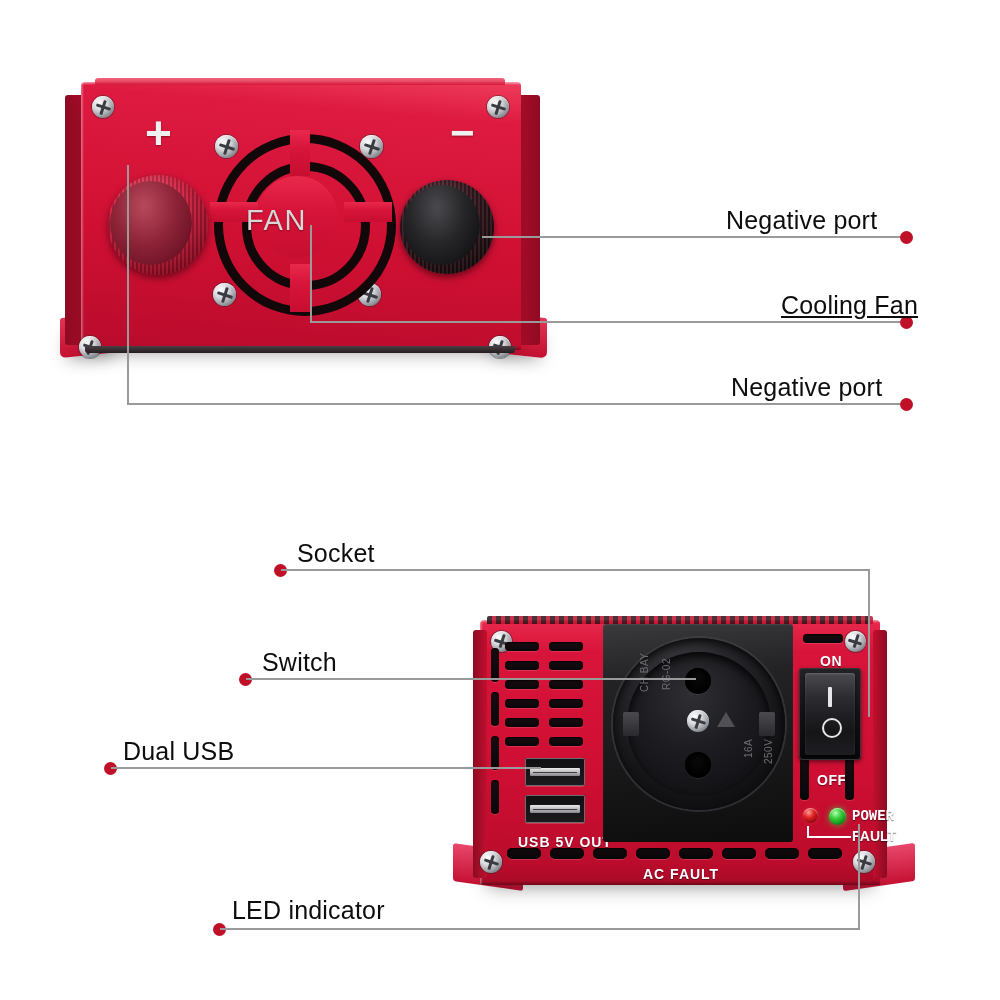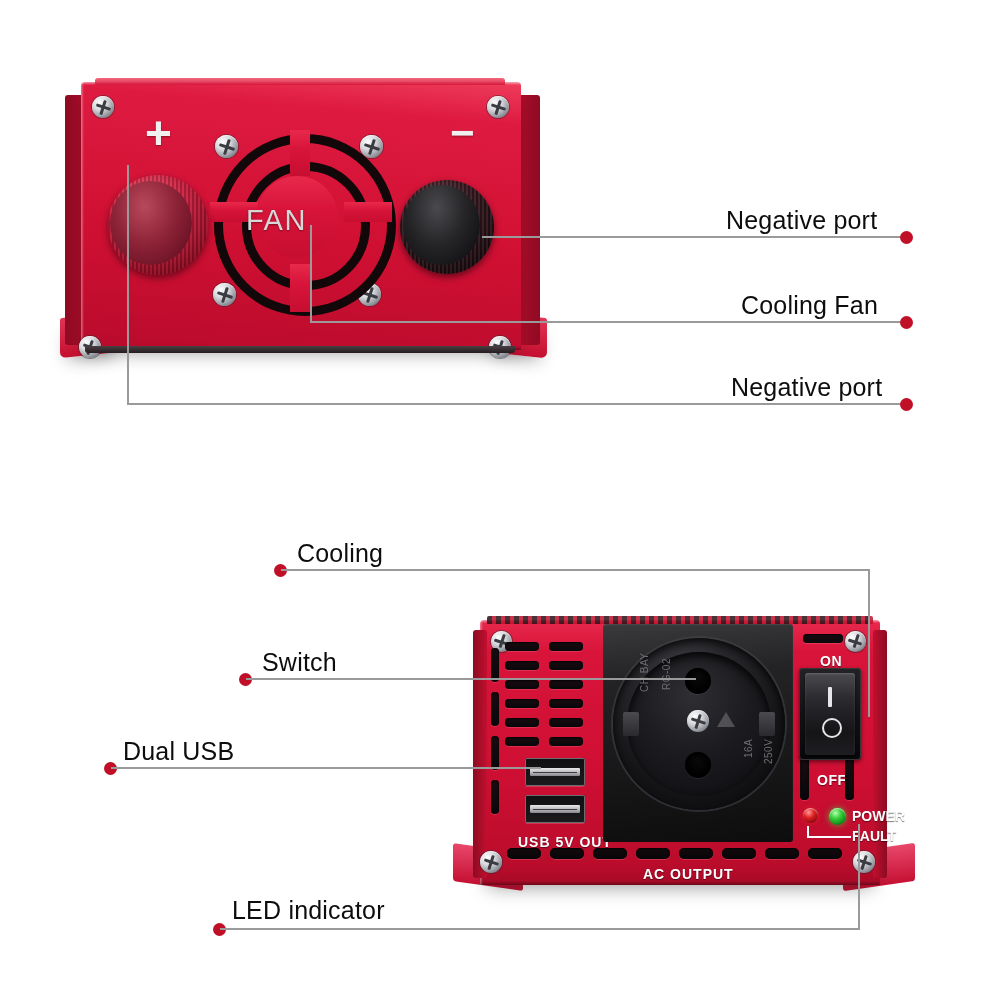--- a/index.html
+++ b/index.html
@@ -201,21 +201,21 @@
   <div class="callout">
     <div class="lead-h" style="left:482px;top:236px;width:424px;"></div>
     <div class="dot" style="left:900px;top:231px;"></div>
     <div class="lbl" style="left:726px;top:208px;">Negative port</div>
   </div>
 
   <div class="callout">
     <div class="lead-v" style="left:310px;top:225px;height:98px;"></div>
     <div class="lead-h" style="left:310px;top:321px;width:596px;"></div>
     <div class="dot" style="left:900px;top:316px;"></div>
-    <div class="lbl" style="left:741px;top:293px;">Cooling Fan</div>
+    <div class="lbl" style="left:781px;top:293px;text-decoration:underline;">Cooling Fan</div>
   </div>
 
   <div class="callout">
     <div class="lead-v" style="left:127px;top:165px;height:240px;"></div>
     <div class="lead-h" style="left:127px;top:403px;width:779px;"></div>
     <div class="dot" style="left:900px;top:398px;"></div>
     <div class="lbl" style="left:731px;top:375px;">Negative port</div>
   </div>
 
   <div class="device" style="left:425px;top:600px;width:510px;height:300px;">
@@ -303,42 +303,42 @@
 
     <div class="rockerHousing" style="left:374px;top:68px;width:62px;height:92px;">
       <div class="rockerKey" style="left:6px;top:5px;width:50px;height:82px;">
         <div class="rockerI" style="left:23px;top:14px;width:4px;height:20px;"></div>
         <div class="rockerO" style="left:17px;top:45px;width:16px;height:16px;"></div>
       </div>
     </div>
 
     <div class="ledLamp ledRed" style="left:378px;top:208px;width:15px;height:15px;"></div>
     <div class="ledLamp ledGreen" style="left:404px;top:208px;width:17px;height:17px;"></div>
-    <div class="faceTxt" style="left:427px;top:208px;font-size:14px;">POWER</div>
+    <div class="faceTxt" style="left:427px;top:208px;font-size:14px;font-family:Liberation Mono, monospace;">POWER</div>
     <div class="faceTxt" style="left:427px;top:228px;font-size:14px;">FAULT</div>
     <div class="ledBracket" style="left:382px;top:226px;width:42px;height:10px;"></div>
 
     <div style="position:absolute;left:82px;top:248px;width:340px;height:12px;">
       <div class="acSlot" style="left:0px;top:0px;width:34px;height:11px;"></div>
       <div class="acSlot" style="left:43px;top:0px;width:34px;height:11px;"></div>
       <div class="acSlot" style="left:86px;top:0px;width:34px;height:11px;"></div>
       <div class="acSlot" style="left:129px;top:0px;width:34px;height:11px;"></div>
       <div class="acSlot" style="left:172px;top:0px;width:34px;height:11px;"></div>
       <div class="acSlot" style="left:215px;top:0px;width:34px;height:11px;"></div>
       <div class="acSlot" style="left:258px;top:0px;width:34px;height:11px;"></div>
       <div class="acSlot" style="left:301px;top:0px;width:34px;height:11px;"></div>
     </div>
-    <div class="faceTxt" style="left:218px;top:266px;font-size:14px;letter-spacing:1px;">AC  OUTPUT</div>
+    <div class="faceTxt" style="left:218px;top:266px;font-size:14px;letter-spacing:1px;">AC  FAULT</div>
   </div>
 
   <div class="callout">
     <div class="dot" style="left:274px;top:564px;"></div>
     <div class="lead-h" style="left:281px;top:569px;width:589px;"></div>
     <div class="lead-v" style="left:868px;top:569px;height:148px;"></div>
-    <div class="lbl" style="left:297px;top:541px;">Cooling</div>
+    <div class="lbl" style="left:297px;top:541px;">Socket</div>
   </div>
 
   <div class="callout">
     <div class="dot" style="left:239px;top:673px;"></div>
     <div class="lead-h" style="left:246px;top:678px;width:450px;"></div>
     <div class="lbl" style="left:262px;top:650px;">Switch</div>
   </div>
 
   <div class="callout">
     <div class="dot" style="left:104px;top:762px;"></div>

